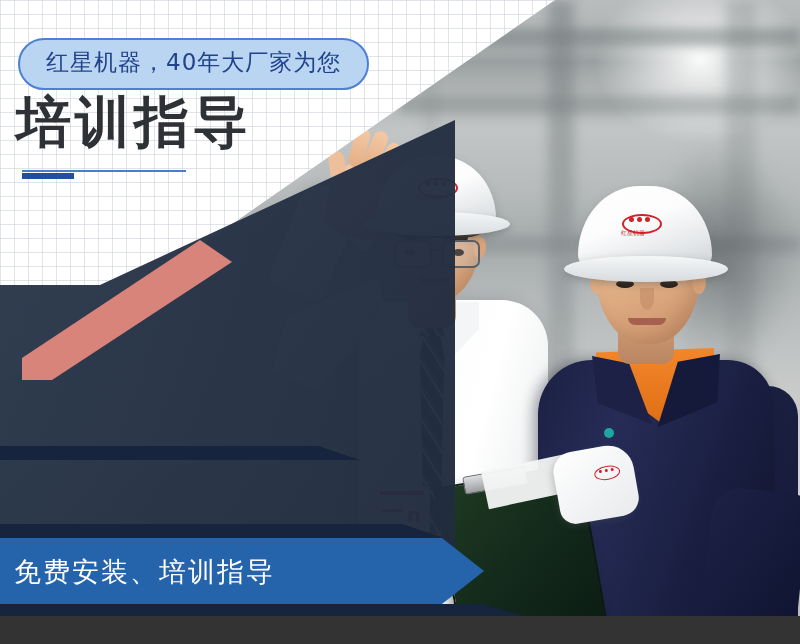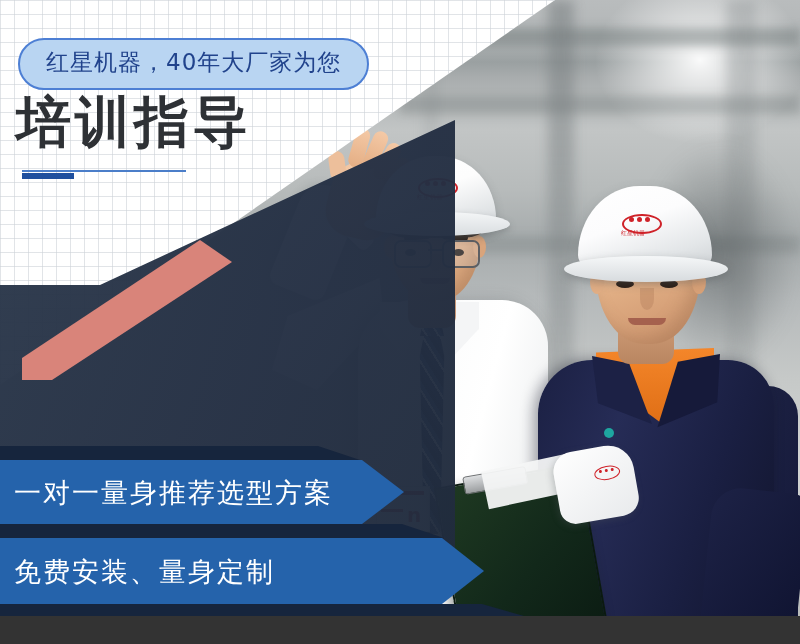--- a/index.html
+++ b/index.html
@@ -449,24 +449,21 @@
   <div class="pill">红星机器，40年大厂家为您</div>
 
   <div class="headline">培训指导</div>
 
   <div class="rule-thin"></div>
   <div class="rule-thick"></div>
 
   <div class="bar-shadow bar1s"></div>
 
   <div class="bar-shadow bar2s"></div>
-  <div class="bar bar2">
-    <span>一对一量身推荐选型方案</span>
-  </div>
 
   <div class="bar-shadow bar3s"></div>
   <div class="bar bar3">
-    <span>免费安装、量身定制</span>
+    <span>免费安装、培训指导</span>
   </div>
 
   <div class="bottom-strip"></div>
 
 </div>
 
 </body></html>

